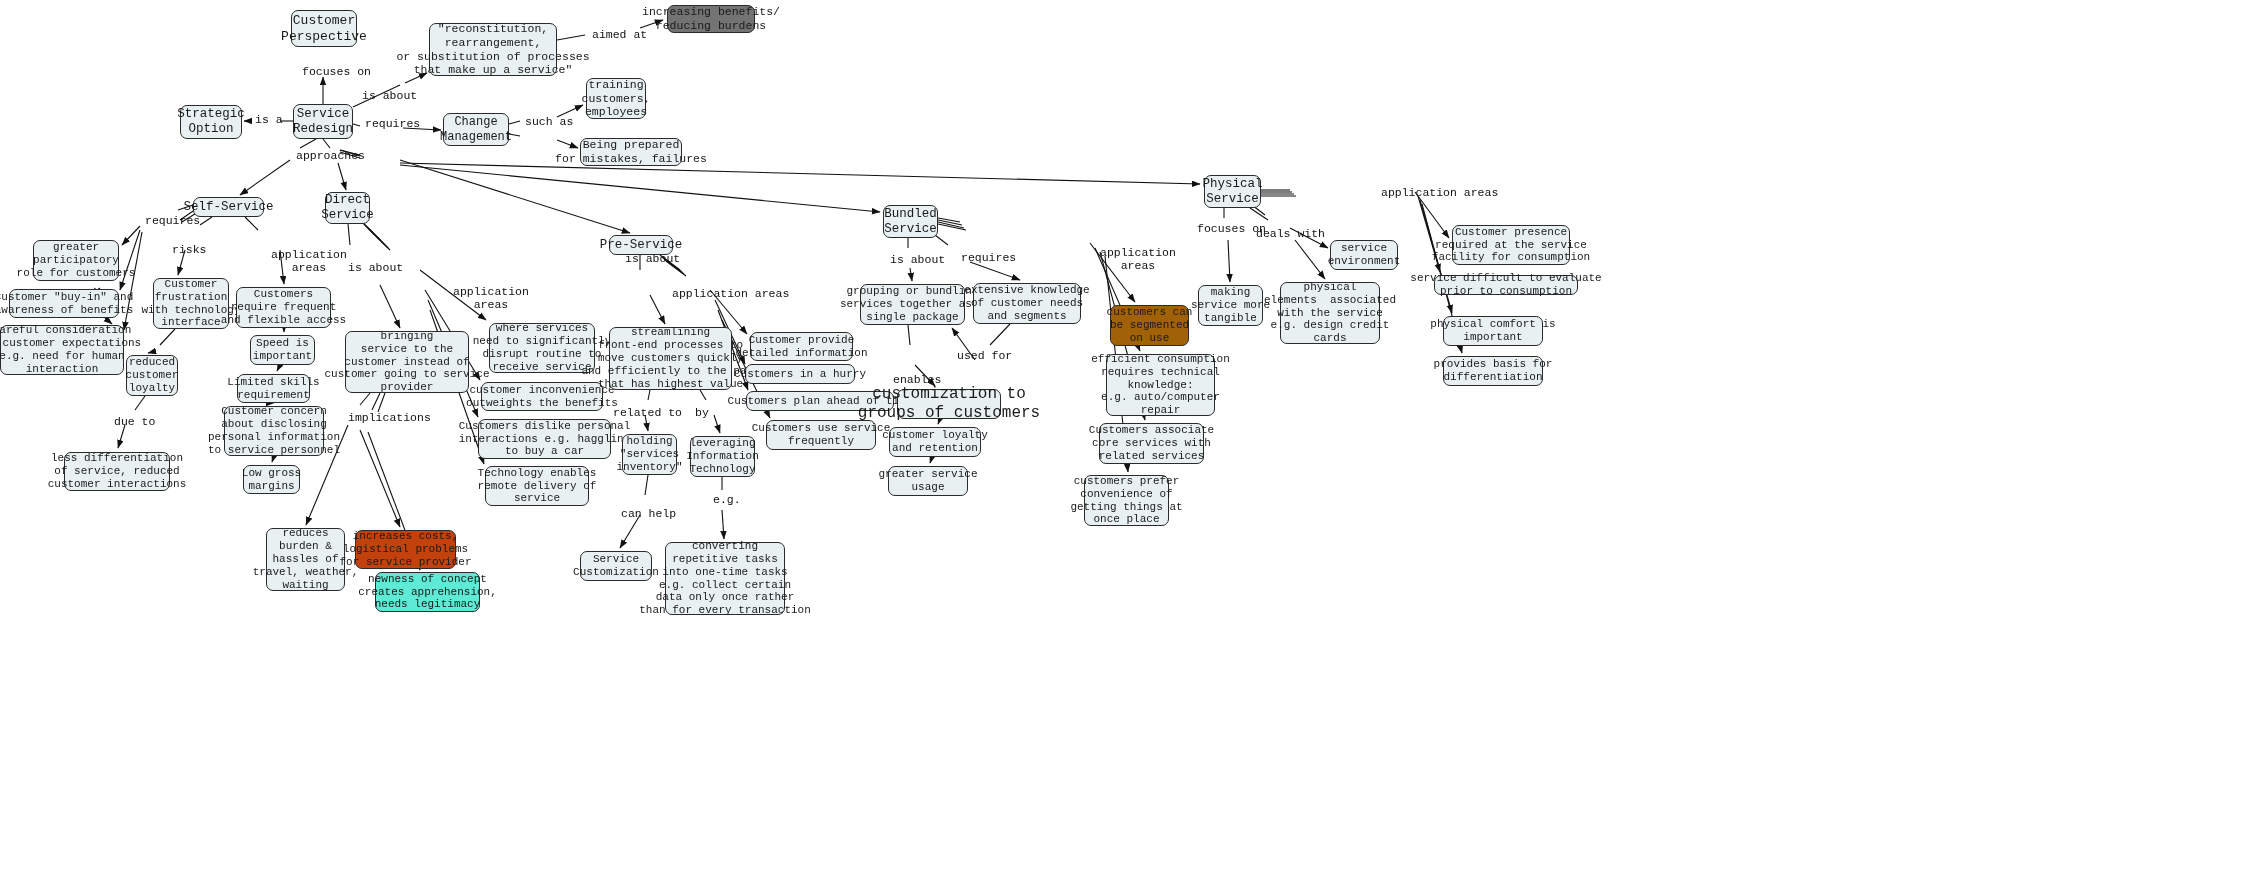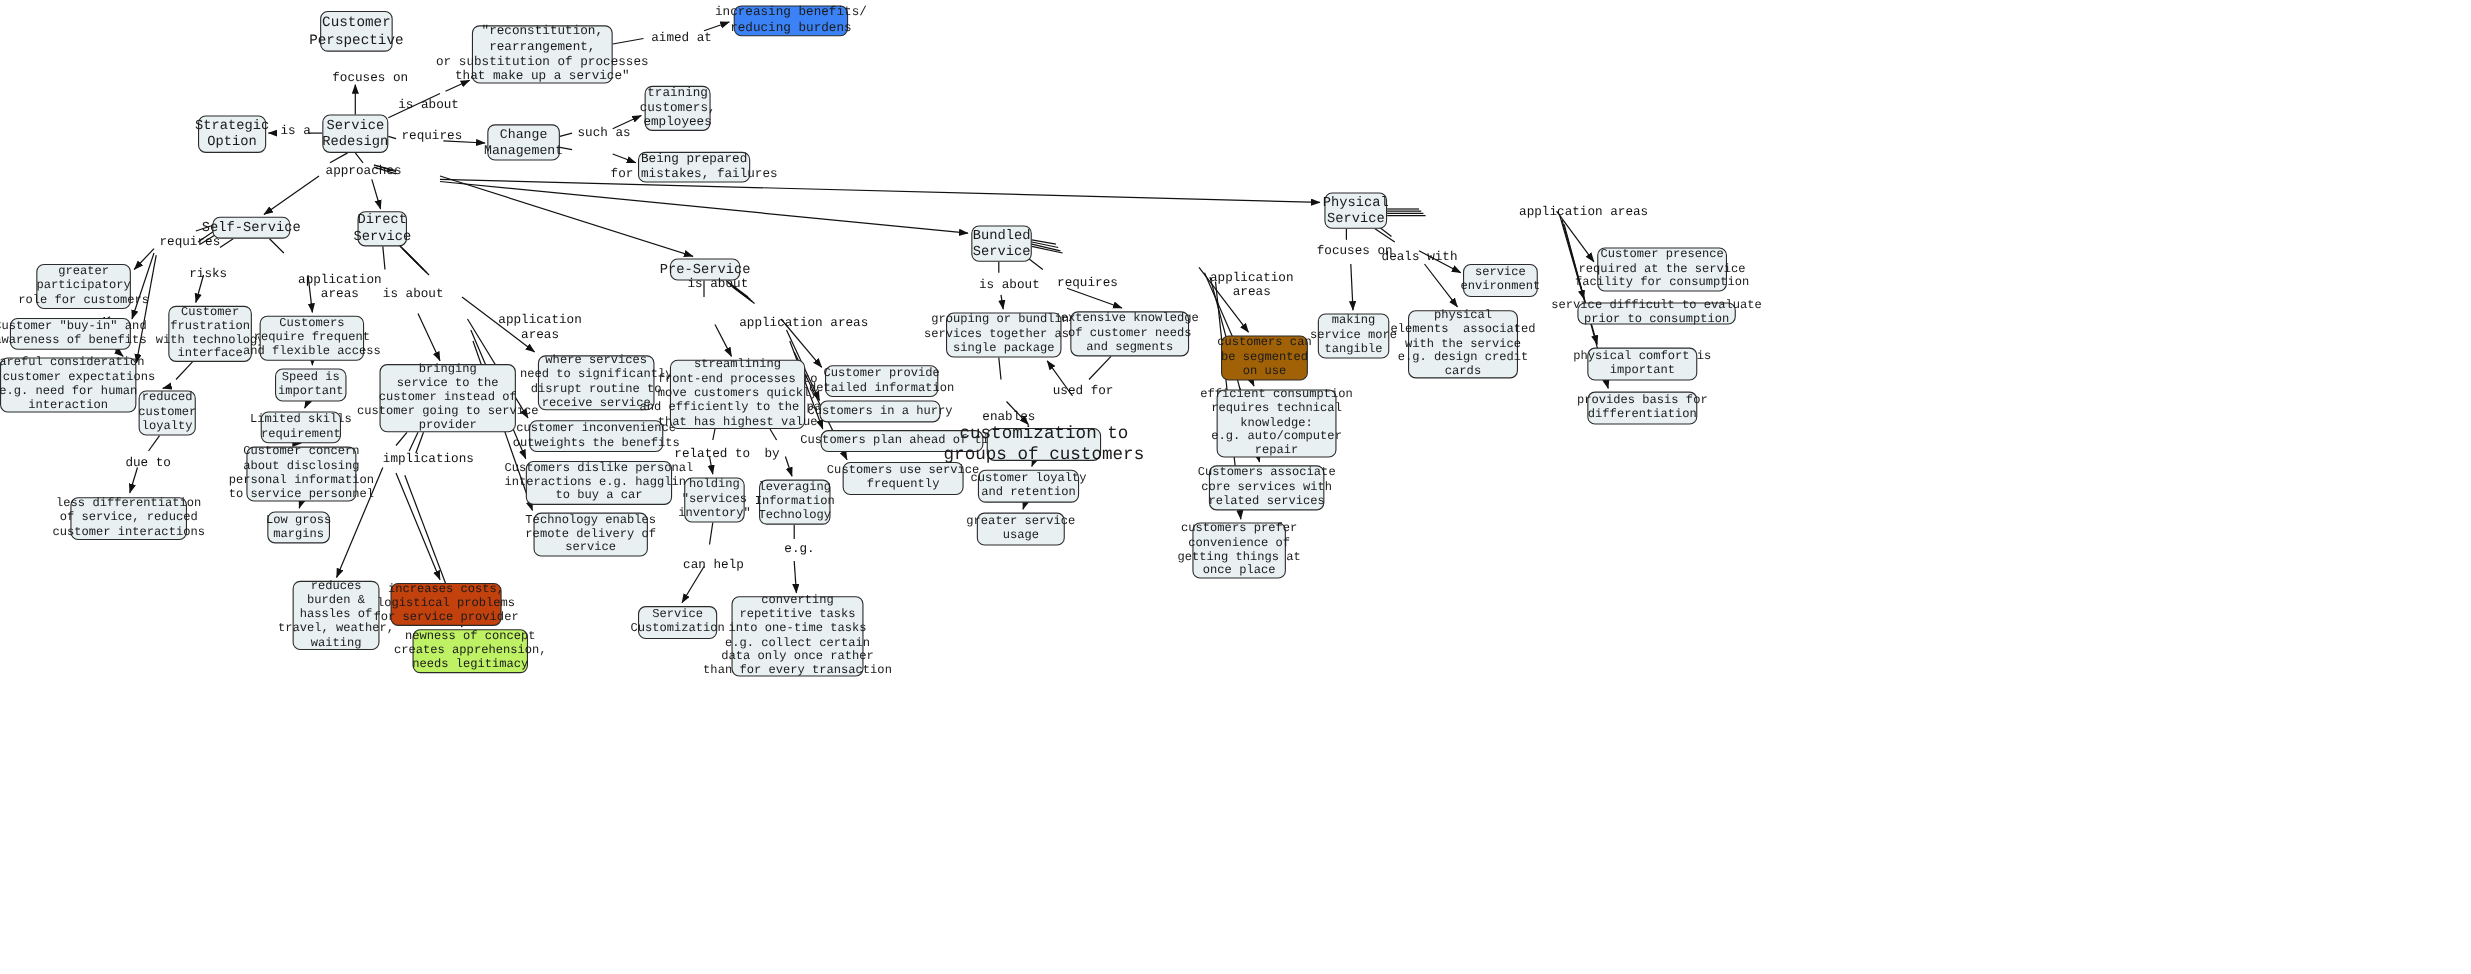--- a/index.html
+++ b/index.html
@@ -137,21 +137,21 @@
       </g>
   </svg>
 
   <div id="node-layer">
       <div class="node" style="left: 291px; top: 10px; width: 66px; height: 37px; font-size: 13px; white-space: pre; background: rgb(232, 240, 242); border-color: rgb(43, 43, 43);">Customer
 Perspective</div>
       <div class="node" style="left: 429px; top: 23px; width: 128px; height: 53px; font-size: 11.5px; white-space: pre; background: rgb(232, 240, 242); border-color: rgb(43, 43, 43);">"reconstitution,
 rearrangement,
 or substitution of processes
 that make up a service"</div>
-      <div class="node" style="left: 667px; top: 5px; width: 104px; height: 28px; font-size: 11.5px; white-space: pre; background: #3b82f6; border-color: rgb(43, 43, 43);">increasing benefits/
+      <div class="node" style="left: 667px; top: 5px; width: 88px; height: 28px; font-size: 11.5px; white-space: pre; background: #737373; border-color: rgb(43, 43, 43);">increasing benefits/
 reducing burdens</div>
       <div class="node" style="left: 180px; top: 105px; width: 62px; height: 34px; font-size: 12.5px; white-space: pre; background: rgb(232, 240, 242); border-color: rgb(43, 43, 43);">Strategic
 Option</div>
       <div class="node" style="left: 293px; top: 104px; width: 60px; height: 35px; font-size: 12.5px; white-space: pre; background: rgb(232, 240, 242); border-color: rgb(43, 43, 43);">Service
 Redesign</div>
       <div class="node" style="left: 443px; top: 113px; width: 66px; height: 33px; font-size: 12px; white-space: pre; background: rgb(232, 240, 242); border-color: rgb(43, 43, 43);">Change
 Management</div>
       <div class="node" style="left: 586px; top: 78px; width: 60px; height: 41px; font-size: 11.5px; white-space: pre; background: rgb(232, 240, 242); border-color: rgb(43, 43, 43);">training
 customers,
 employees</div>
@@ -203,21 +203,21 @@
 customer going to service
 provider</div>
       <div class="node" style="left: 266px; top: 528px; width: 79px; height: 63px; font-size: 11px; white-space: pre; background: rgb(232, 240, 242); border-color: rgb(43, 43, 43);">reduces
 burden &amp;
 hassles of
 travel, weather,
 waiting</div>
       <div class="node" style="left: 355px; top: 530px; width: 101px; height: 39px; font-size: 11px; white-space: pre; background: #c2410c; border-color: rgb(43, 43, 43);">increases costs,
 logistical problems
 for service provider</div>
-      <div class="node" style="left: 375px; top: 572px; width: 105px; height: 40px; font-size: 11px; white-space: pre; background: #bef264; border-color: rgb(43, 43, 43);">newness of concept
+      <div class="node" style="left: 375px; top: 572px; width: 105px; height: 40px; font-size: 11px; white-space: pre; background: #5eead4; border-color: rgb(43, 43, 43);">newness of concept
 creates apprehension,
 needs legitimacy</div>
       <div class="node" style="left: 489px; top: 323px; width: 106px; height: 50px; font-size: 11px; white-space: pre; background: rgb(232, 240, 242); border-color: rgb(43, 43, 43);">where services
 need to significantly
 disrupt routine to
 receive service</div>
       <div class="node" style="left: 481px; top: 382px; width: 122px; height: 29px; font-size: 11px; white-space: pre; background: rgb(232, 240, 242); border-color: rgb(43, 43, 43);">customer inconvenience
 outweights the benefits</div>
       <div class="node" style="left: 478px; top: 419px; width: 133px; height: 40px; font-size: 11px; white-space: pre; background: rgb(232, 240, 242); border-color: rgb(43, 43, 43);">Customers dislike personal
 interactions e.g. haggling

